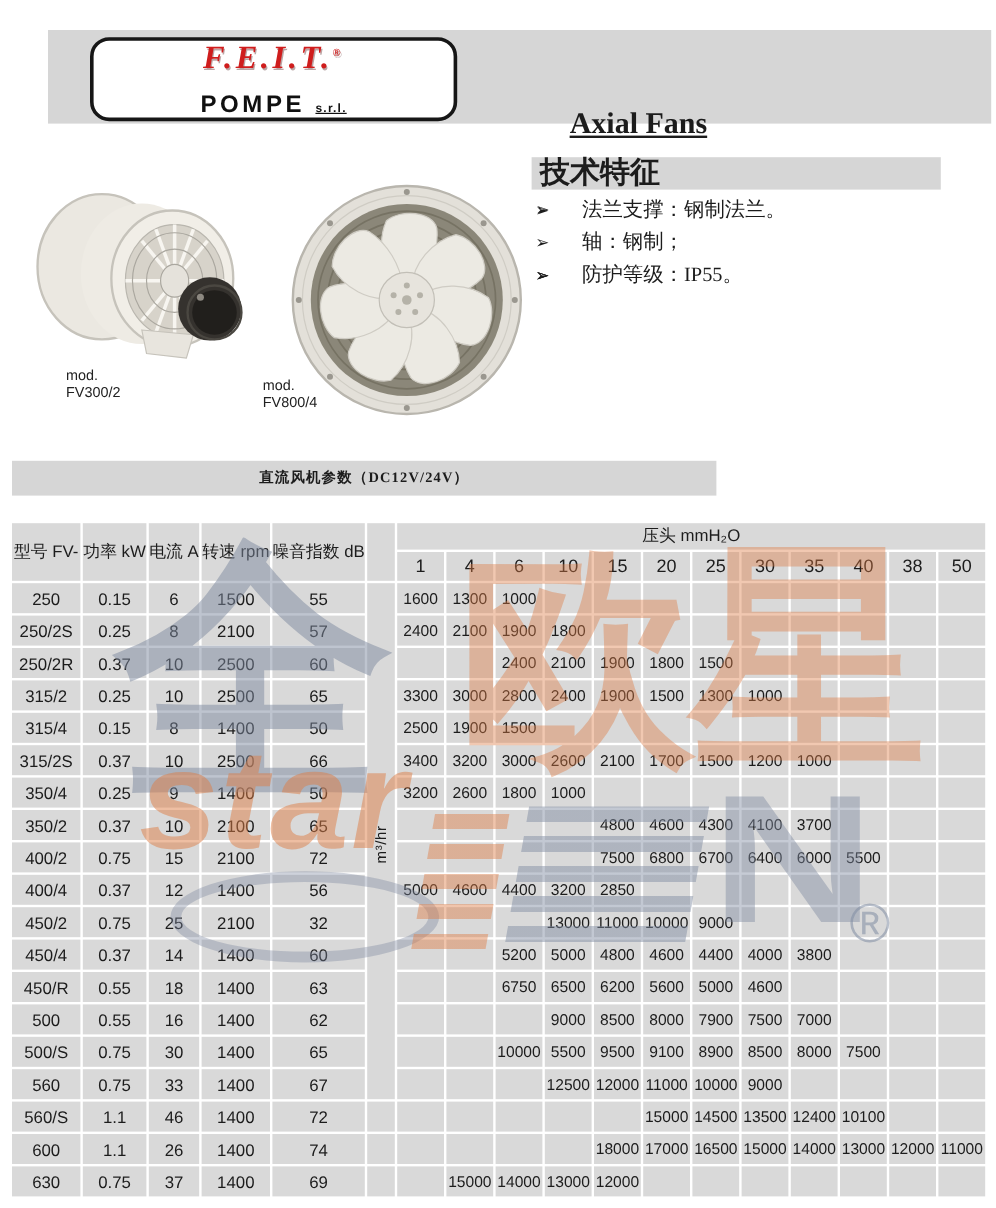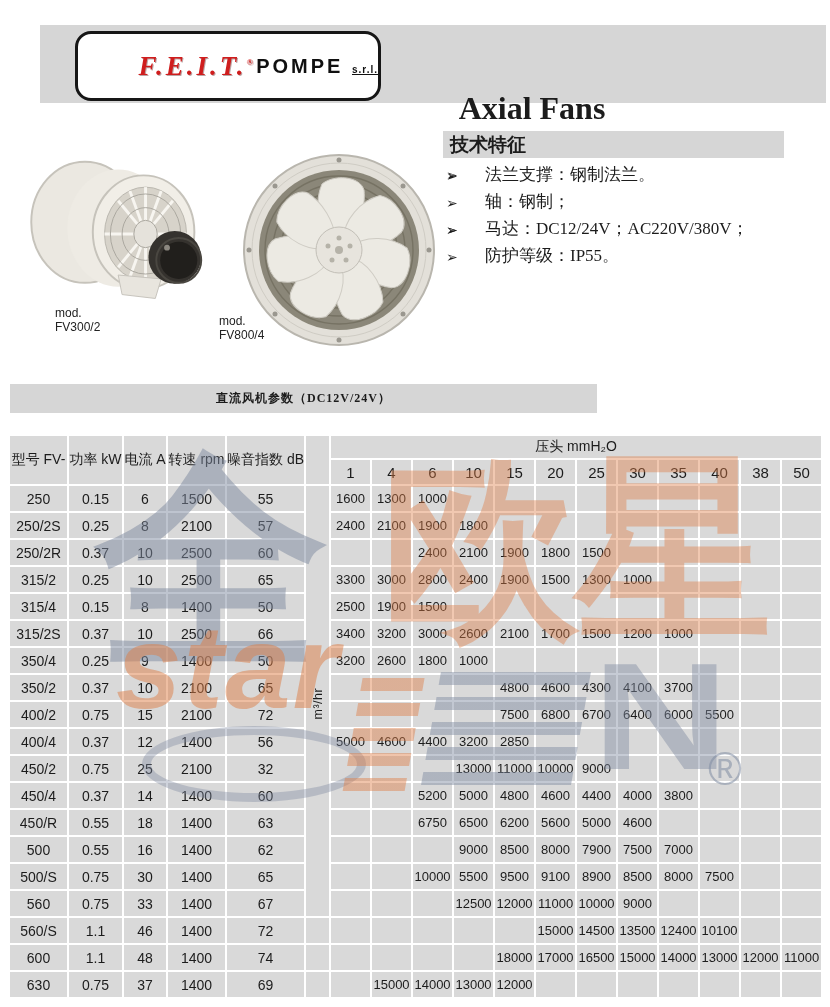--- a/index.html
+++ b/index.html
@@ -6,44 +6,44 @@
   .page {
     position:relative; width:830px; height:1007px; background:#fff;
     font-family:"Liberation Sans","DejaVu Sans",sans-serif; color:var(--ink,#1c1c1c);
     overflow:hidden;
   }
   
   .top-bar { position:absolute; left:40px; top:25px; width:786px; height:78px; background:var(--bar,#d6d6d6); }
   .logo-box {
     position:absolute; left:35px; top:6px; width:300px; height:64px; background:#fff;
     border:3px solid #161616; border-radius:16px;
-    display:flex; align-items:center; justify-content:flex-end;
+    display:flex; flex-direction:column; align-items:center; justify-content:space-between;
   }
   .logo-feit {
     font-family:"Liberation Serif","DejaVu Serif",serif; font-weight:bold; font-style:italic;
     font-size:27px; line-height:1.05; color:var(--red,#cf1d1d); letter-spacing:3px;
     text-shadow:1px 1px 0 rgba(60,0,0,.35);
   }
   .logo-reg { font-size:9px; vertical-align:super; font-style:normal; }
   .logo-pompe { font-weight:bold; font-size:20px; letter-spacing:3px; color:#101010; line-height:1.1; }
   .logo-srl { font-size:10px; font-weight:bold; letter-spacing:1px;text-decoration:underline; }
   .title-zh {
     position:absolute; left:492px; top:27px; transform:translateX(-50%);
     font-family:"Liberation Serif","DejaVu Serif",serif; font-weight:bold; font-size:30px; white-space:nowrap;
   }
   .title-en {
     position:absolute; left:492px; top:65px; transform:translateX(-50%);
-    font-family:"Liberation Serif","DejaVu Serif",serif; font-weight:bold; font-size:32px; white-space:nowrap;
+    font-family:"Liberation Serif","DejaVu Serif",serif; font-weight:bold; font-size:25px; white-space:nowrap;text-decoration:underline;
   }
   
   .fan-svg { position:absolute; }
   .img-label { position:absolute; font-size:12px; line-height:1.2; color:#222; }
   
   .feat-bar { position:absolute; left:443px; top:131px; width:341px; height:27px; background:var(--bar,#d6d6d6); }
-  .feat-title { font-family:"Liberation Serif","DejaVu Serif",serif; font-weight:bold; font-size:19px; line-height:27px; padding-left:7px; }
+  .feat-title { font-family:"Liberation Serif","DejaVu Serif",serif; font-weight:bold; font-size:25px; line-height:27px; padding-left:7px; }
   .feat-list { position:absolute; left:443px; top:161px; width:387px; }
   .feat-item { position:relative; padding-left:42px; font-family:"Liberation Serif","DejaVu Serif",serif; font-size:17px; line-height:26px; margin-bottom:1px; }
   .feat-bullet { position:absolute; left:3px; top:1px; font-size:14px; font-family:"DejaVu Sans",sans-serif; }
   
   .section-bar { position:absolute; left:10px; top:384px; width:587px; height:29px; background:var(--bar,#d6d6d6); text-align:center; }
   .section-title { font-family:"Liberation Serif","DejaVu Serif",serif; font-weight:bold; font-size:12px; line-height:29px; letter-spacing:1px; }
   
   .fan-table { position:absolute; left:8px; top:434px; border-collapse:separate; border-spacing:2px; table-layout:fixed; }
   .fan-table th, .fan-table td {
     background:var(--cell,#d9d9d9); text-align:center; vertical-align:middle;
@@ -170,21 +170,21 @@
   </div>
 
   <div class="feat-bar">
     <div class="feat-title">技术特征</div>
   </div>
   <div class="feat-list">
       <div class="feat-item"><span class="feat-bullet">➢</span></div>
       <div class="feat-item"><span class="feat-bullet">➢</span><span>法兰支撑：钢制法兰。</span></div>
       <div class="feat-item"><span class="feat-bullet">➢</span><span>轴：钢制；</span></div>
       <div class="feat-item"><span class="feat-bullet">➢</span></div>
-      <div class="feat-item"><span class="feat-bullet">➢</span><span>马达：DC12/24V；AC220V/380V；</span></div>
+      <div class="feat-item"><span class="feat-bullet">➢</span></div>
       <div class="feat-item"><span class="feat-bullet">➢</span><span>防护等级：IP55。</span></div>
     </div>
 
   <div class="section-bar">
     <div class="section-title">直流风机参数（DC12V/24V）</div>
   </div>
 
   <table class="fan-table">
     <colgroup>
       <col style="width:57px">
@@ -555,21 +555,21 @@
           <td class="v">14500</td>
           <td class="v">13500</td>
           <td class="v">12400</td>
           <td class="v">10100</td>
           <td class="v"></td>
           <td class="v"></td>
         </tr>
         <tr>
           <td>600</td>
           <td>1.1</td>
-          <td>48</td>
+          <td>26</td>
           <td>1400</td>
           <td>74</td>
           <td class="gap-off"></td>
           <td class="v"></td>
           <td class="v"></td>
           <td class="v"></td>
           <td class="v"></td>
           <td class="v">18000</td>
           <td class="v">17000</td>
           <td class="v">16500</td>

